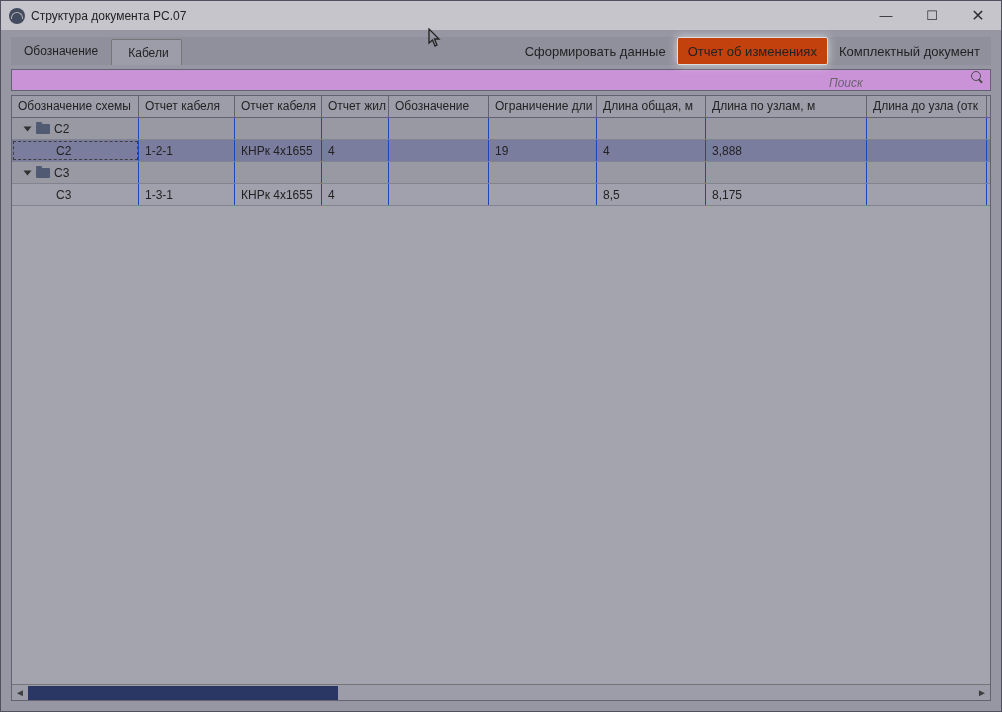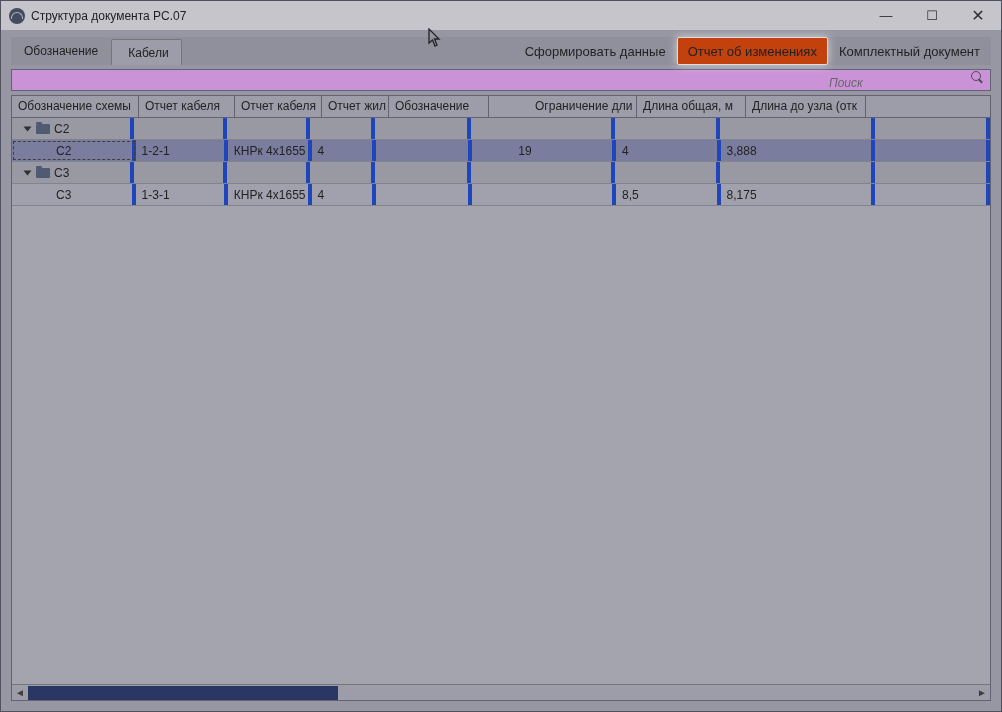--- a/index.html
+++ b/index.html
@@ -34,41 +34,41 @@
   .grid-container { flex: 1; border: 1px solid #707080; background: #c0c0ca; display: flex; flex-direction: column; overflow: hidden; }
   .grid-header { height: 22px; display: flex; background: #b8b8c4; border-bottom: 1px solid #707080; }
   .grid-header-cell { border-right: 1px solid #707080; padding: 3px 6px; font-size: 12px; color: #222; overflow: hidden; white-space: nowrap; text-overflow: clip; }
   
   .grid-body { flex: 1; overflow: hidden; position: relative; }
   .grid-row { height: 22px; display: flex; border-bottom: 1px solid #9898a4; }
   .grid-row.group { background: #b2b2be; }
   .grid-row.selected { background: #8d91b5; }
   .grid-row.selected .grid-cell { background: #8d91b5; }
   .grid-row.normal { background: #bcbcc8; }
-  .grid-cell { border-right: 4px solid #1d4ed8; padding: 3px 6px; font-size: 12px; color: #222; overflow: hidden; white-space: nowrap; display: flex; align-items: center; }
+  .grid-cell { border-right: 1px solid #1d4ed8; padding: 3px 6px; font-size: 12px; color: #222; overflow: hidden; white-space: nowrap; display: flex; align-items: center; }
   .grid-cell.selected-focus { outline: 1px dashed #444; outline-offset: -2px; }
   
   .expander { width: 10px; height: 10px; margin-right: 4px; margin-left: 4px; position: relative; cursor: pointer; }
   .expander::before { content: ""; position: absolute; border-left: 5px solid #333; border-top: 4px solid transparent; border-bottom: 4px solid transparent; top: 1px; left: 3px; transform: rotate(90deg); }
   
   .folder-icon { width: 14px; height: 10px; background: #5a6680; border-radius: 1px; margin-right: 4px; position: relative; }
   .folder-icon::before { content: ""; position: absolute; width: 6px; height: 2px; background: #5a6680; top: -2px; left: 0; border-radius: 1px 1px 0 0; }
   
   .hscrollbar { height: 16px; background: #b8b8c4; display: flex; align-items: center; border-top: 1px solid #888; }
   .hscroll-btn { width: 16px; height: 16px; display: flex; align-items: center; justify-content: center; font-size: 10px; color: #444; cursor: pointer; }
   .hscroll-track { flex: 1; height: 14px; position: relative; }
   .hscroll-thumb { position: absolute; left: 0; width: 310px; height: 14px; background: #2b3a6e; cursor: pointer; }
   
   .cursor-pointer { position: absolute; top: 28px; left: 428px; pointer-events: none; z-index: 10; font-size: 18px; color: #222; }
   
   .dim-overlay { position: absolute; inset: 0; background: rgba(40,40,50,0.18); pointer-events: none; z-index: 1; }
   
   
   .c1 { width: 127px; } .c2 { width: 96px; } .c3 { width: 87px; } .c4 { width: 67px; }
-  .c5 { width: 100px; } .c6 { width: 108px; margin-left: 40px; } .c7 { width: 109px; } .c8 { width: 161px; } .c9 { width: 120px; }
+  .c5 { width: 100px; } .c6 { width: 108px; } .c7 { width: 109px; } .c8 { width: 161px; } .c9 { width: 120px; }
 </style>
 </head>
 <body>
 
 <div class="window">
 
   <div class="titlebar">
     <div class="titlebar-icon"></div>
     <div class="titlebar-text">Структура документа PC.07</div>
     <div class="win-controls">
@@ -98,20 +98,21 @@
 
     <div class="grid-container">
       <div class="grid-header">
         <div class="grid-header-cell c1">Обозначение схемы</div>
         <div class="grid-header-cell c2">Отчет кабеля</div>
         <div class="grid-header-cell c3">Отчет кабеля</div>
         <div class="grid-header-cell c4">Отчет жил</div>
         <div class="grid-header-cell c5">Обозначение</div>
         <div class="grid-header-cell c6">Ограничение дли</div>
         <div class="grid-header-cell c7">Длина общая, м</div>
+        <div class="grid-header-cell c8">Длина по узлам, м</div>
         <div class="grid-header-cell c9">Длина до узла (отк</div>
       </div>
 
       <div class="grid-body">
 
         <div class="grid-row group">
           <div class="grid-cell c1">
             <span class="expander"></span>
             <span class="folder-icon"></span>
             <span>C2</span>

